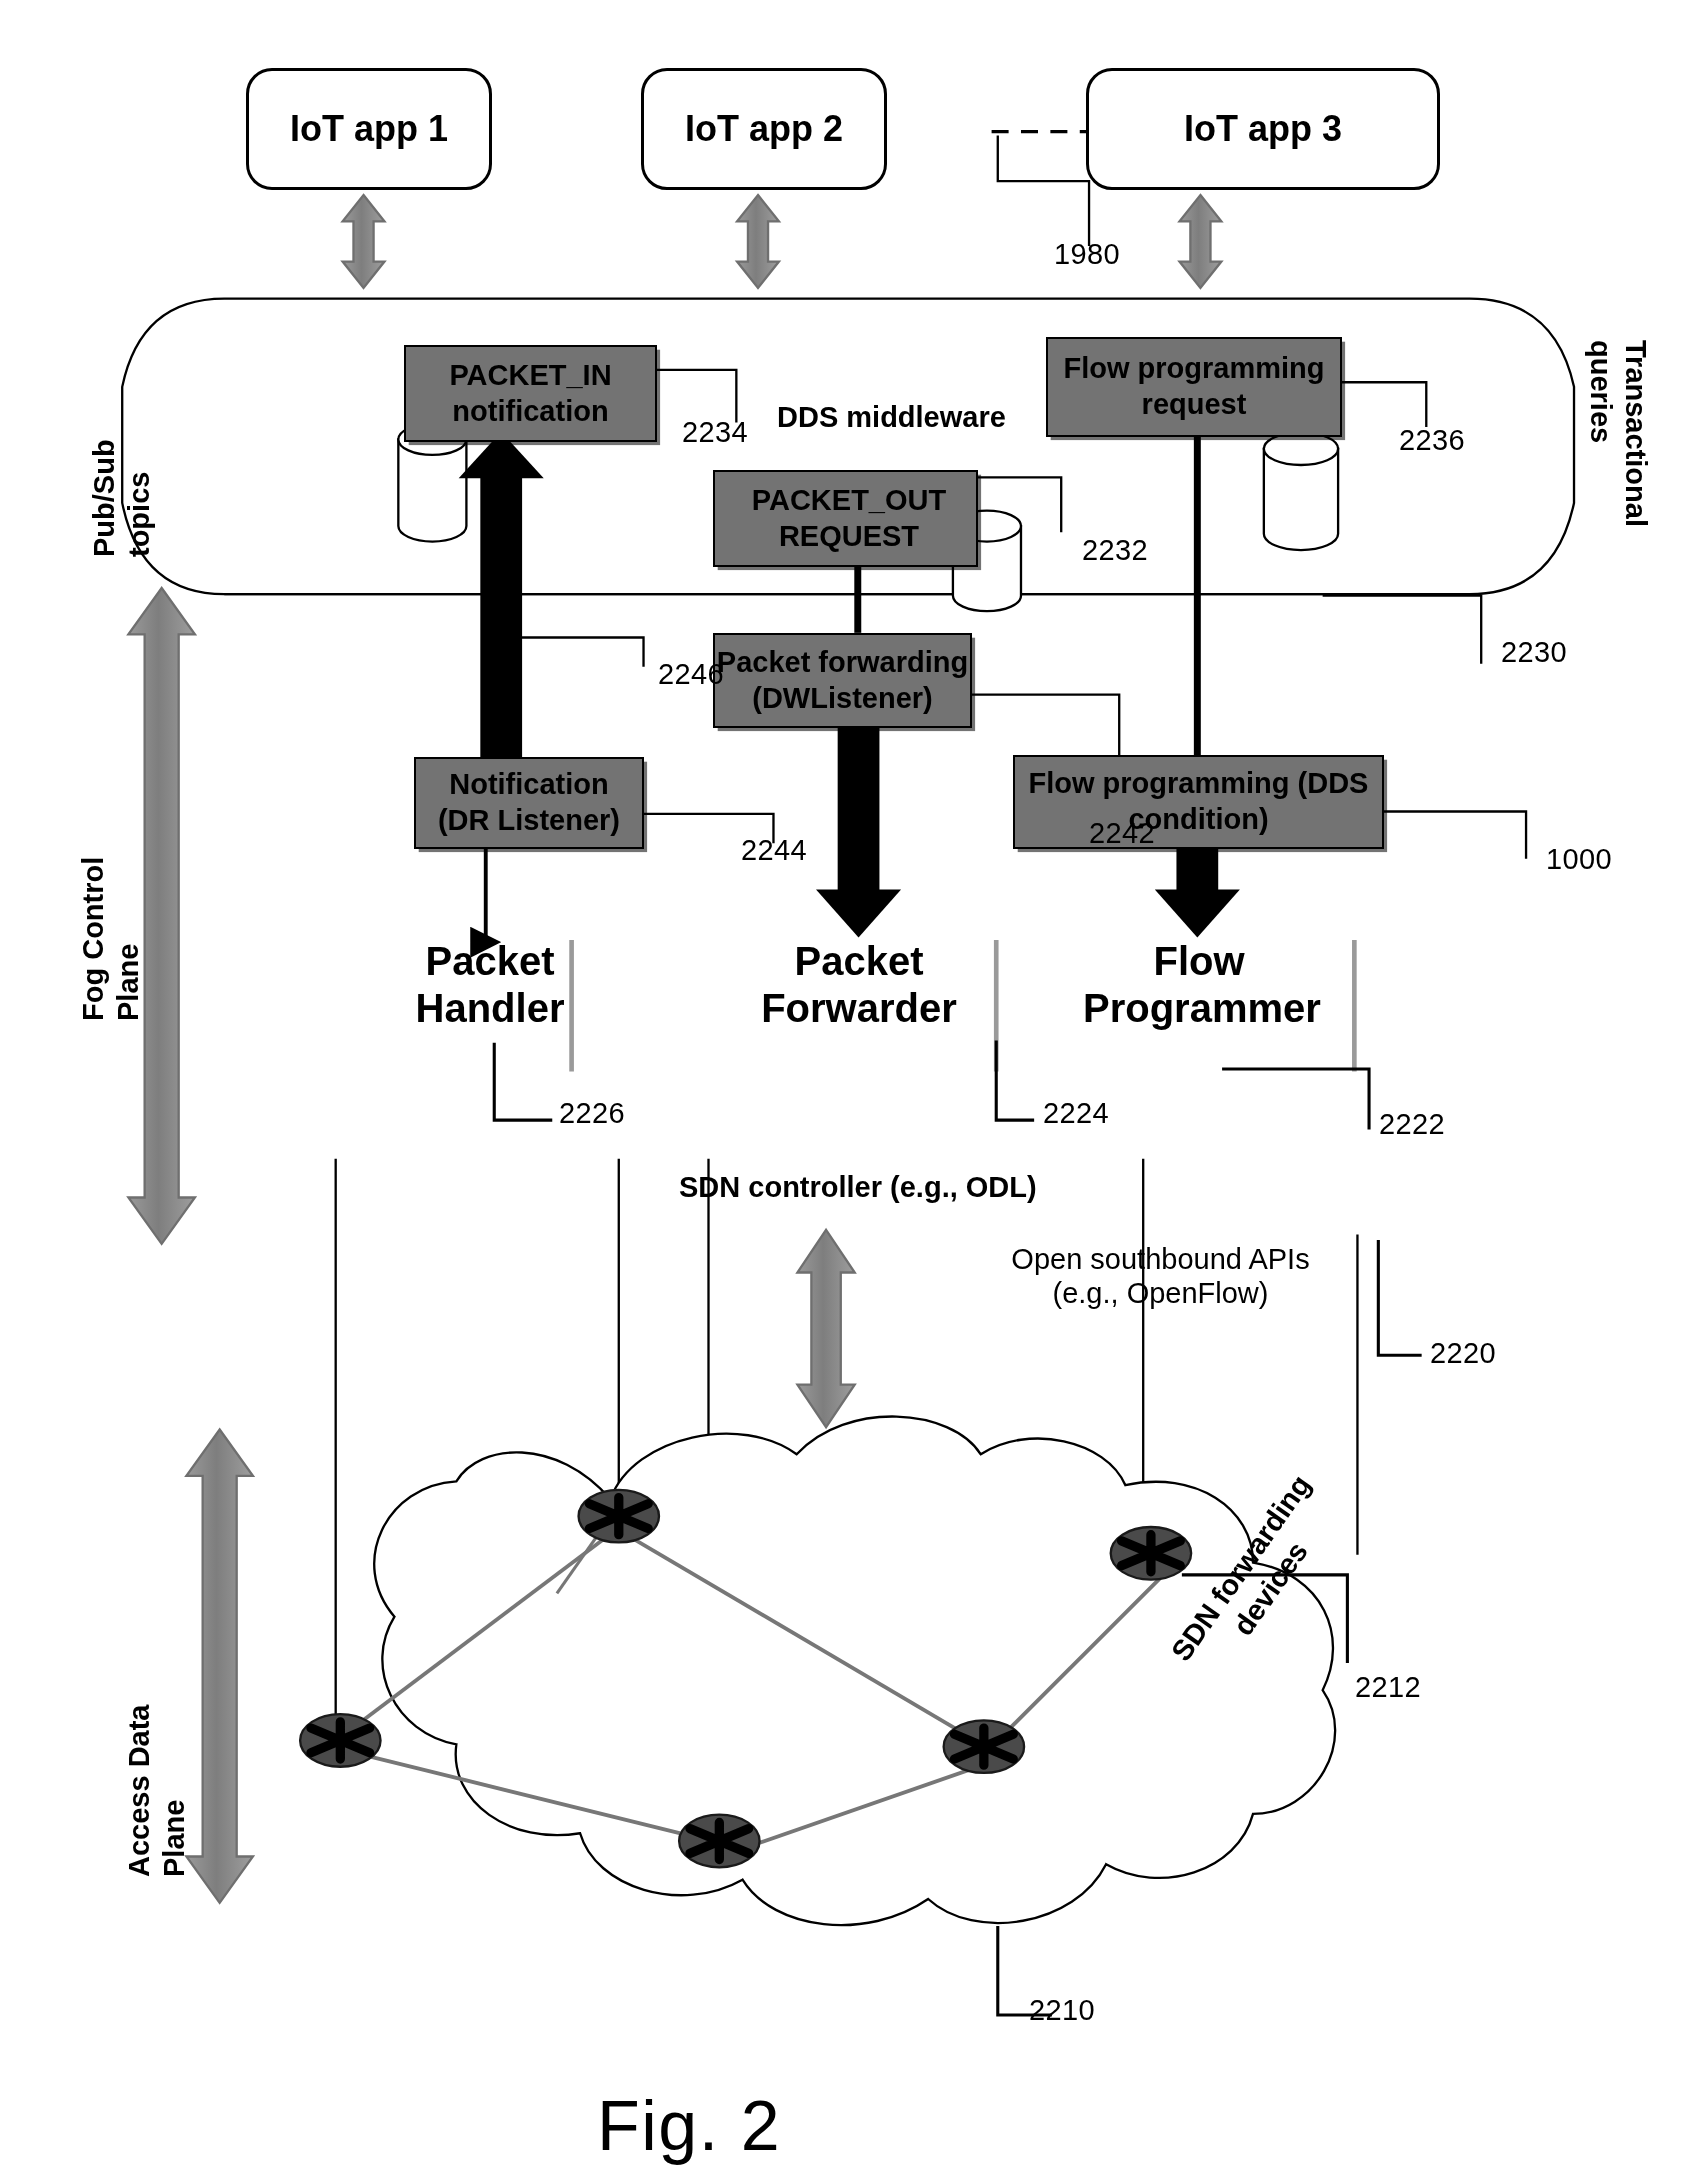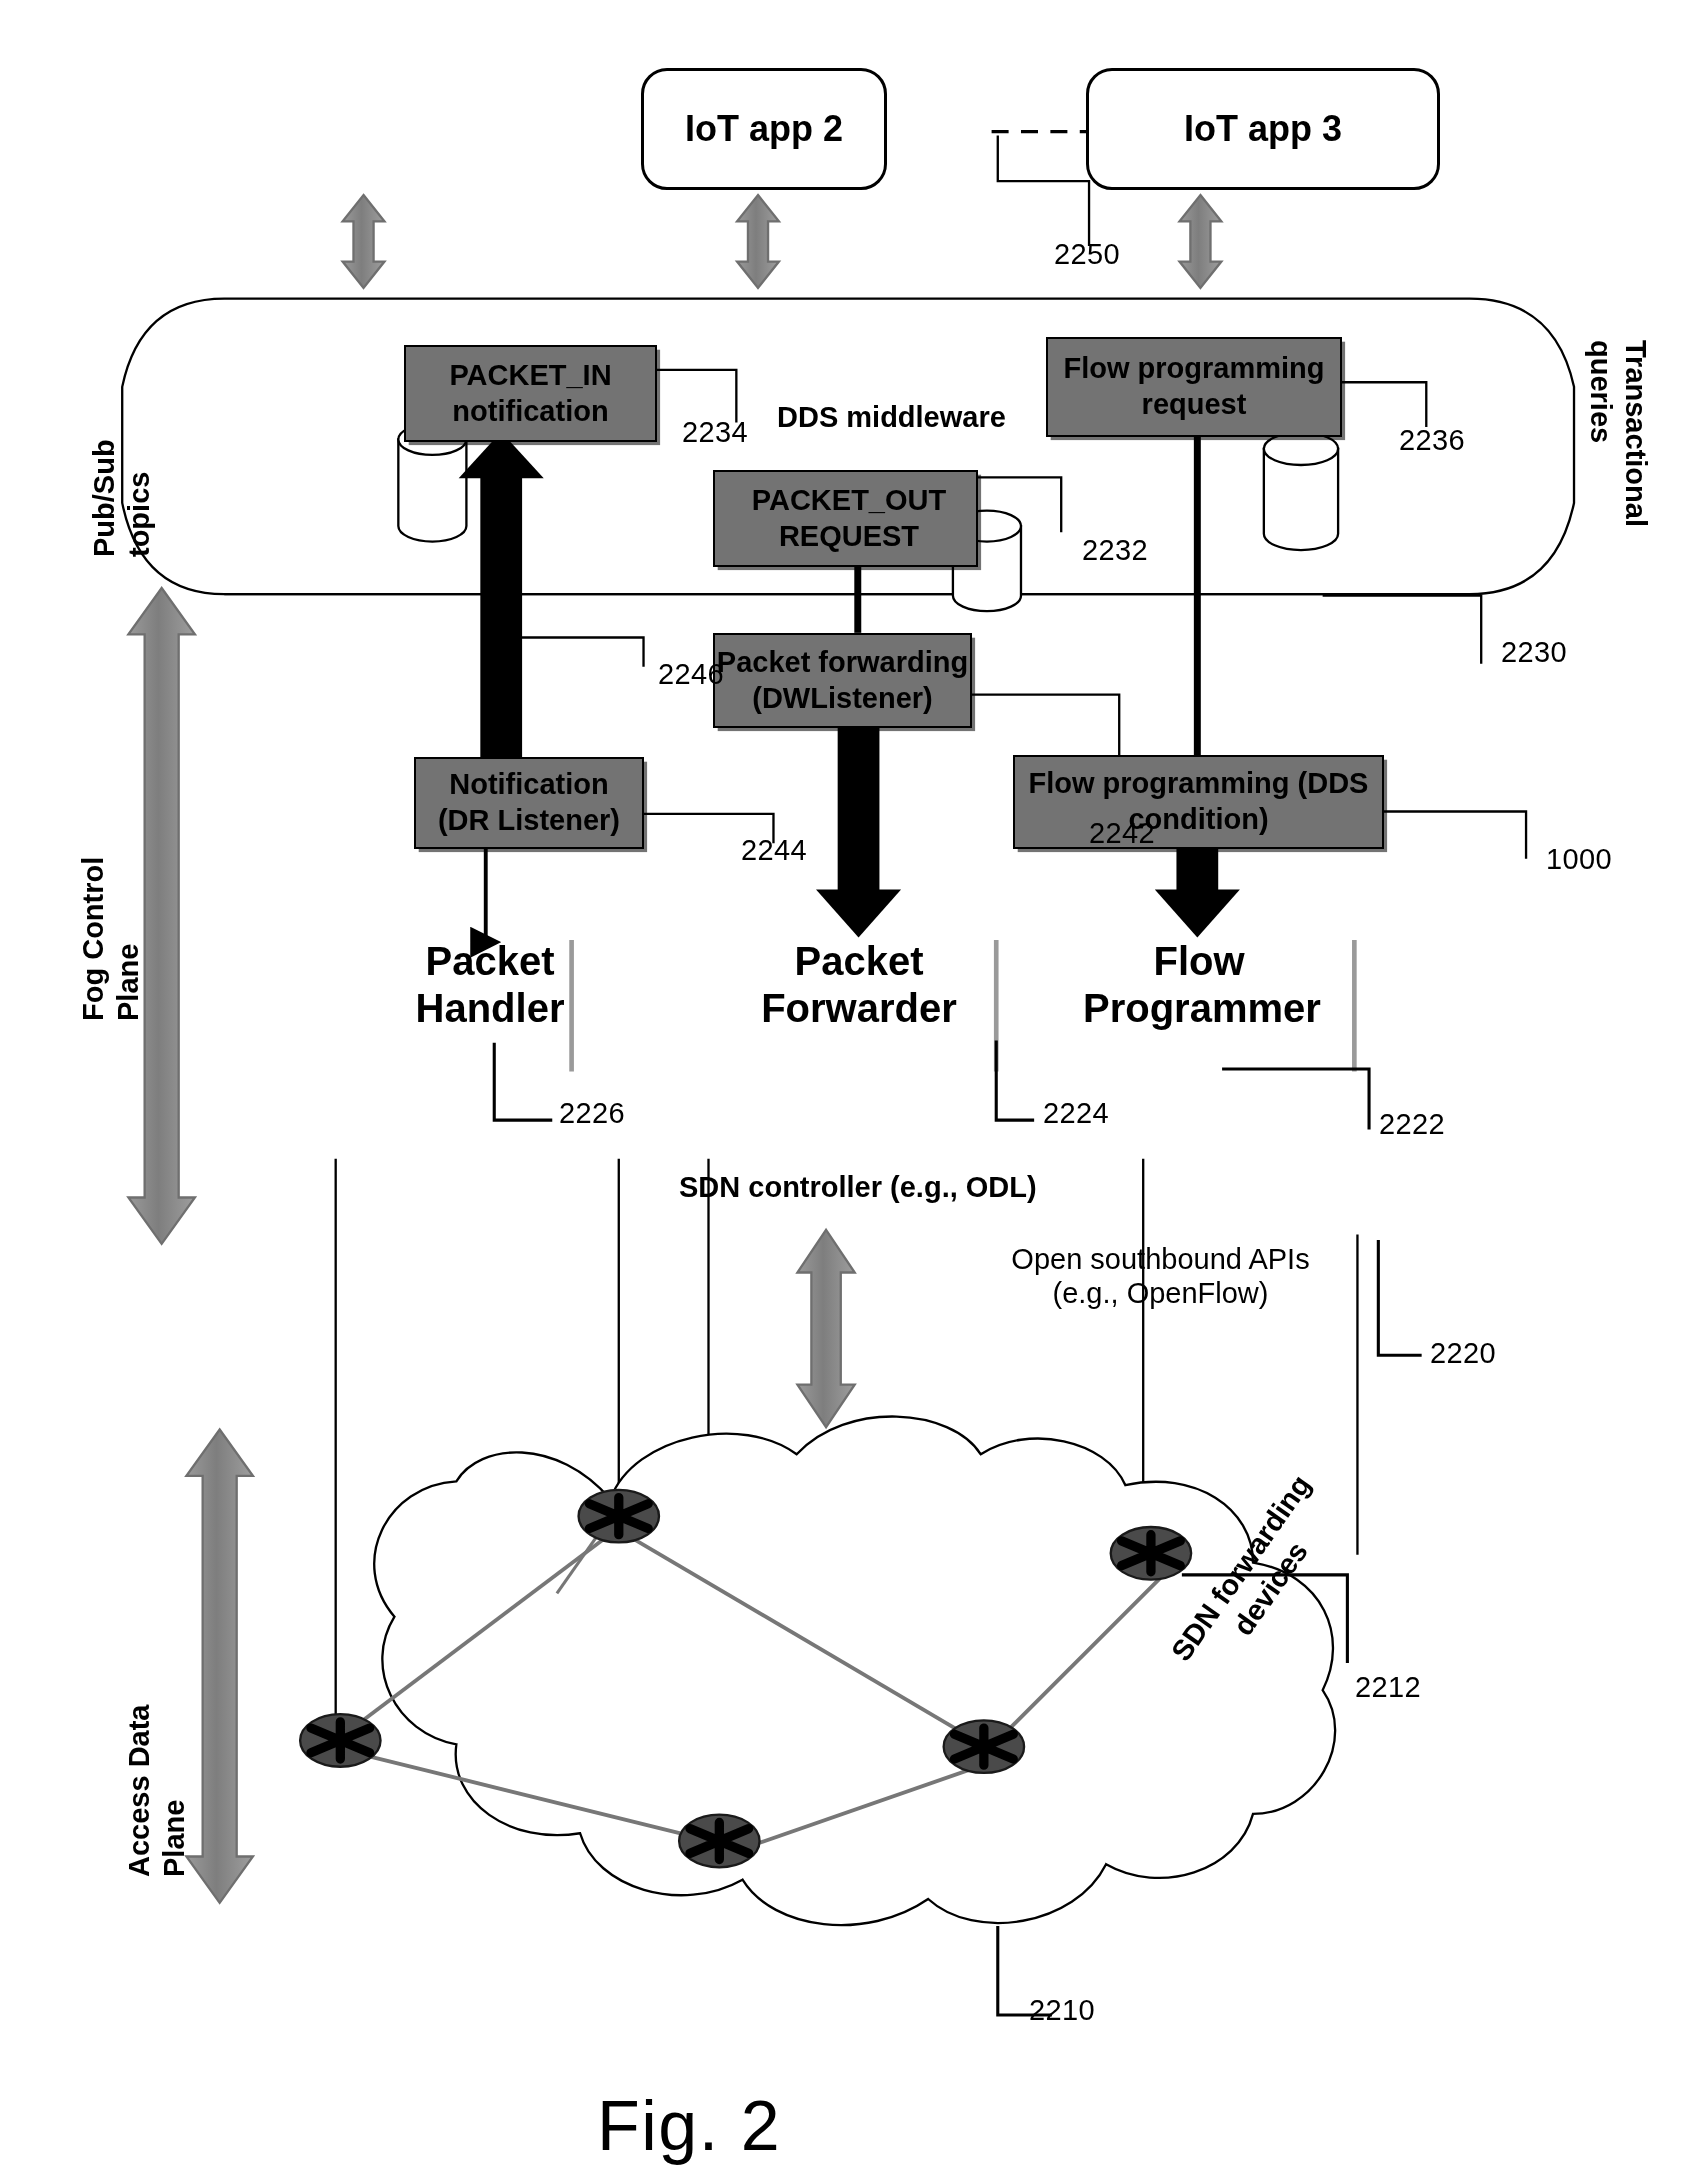--- a/index.html
+++ b/index.html
@@ -241,28 +241,31 @@
 
     <g>
       <path d="M1528 2036 L1742 2036 L1742 2150" fill="none" stroke="#000" stroke-width="4"></path>
     </g>
 
     <g>
       <path d="M1290 2490 L1290 2605 L1360 2605" fill="none" stroke="#000" stroke-width="4"></path>
     </g>
   </svg>
 
+  <div class="appbox" style="left:246px;top:68px;width:240px;height:116px;">
+    <span>IoT app 1</span>
+  </div>
   <div class="appbox" style="left:641px;top:68px;width:240px;height:116px;">
     <span>IoT app 2</span>
   </div>
   <div class="appbox" style="left:1086px;top:68px;width:348px;height:116px;">
     <span>IoT app 3</span>
   </div>
 
-  <div class="refnum" style="left:1054px;top:238px;">2250</div>
+  <div class="refnum" style="left:1054px;top:238px;">1980</div>
 
   <div class="vlabel rev" style="left:87px;top:333px;height:224px;">Pub/Sub<br>topics</div>
   <div class="vlabel" style="left:1583px;top:340px;height:294px;">Transactional<br>queries</div>
 
   <div class="nodebox" style="left:404px;top:345px;width:249px;height:93px;">
     <span>PACKET_IN<br>notification</span>
   </div>
   <div class="refnum" style="left:682px;top:416px;">2234</div>
 
   <div class="plain" style="left:777px;top:401px;">DDS middleware</div>

